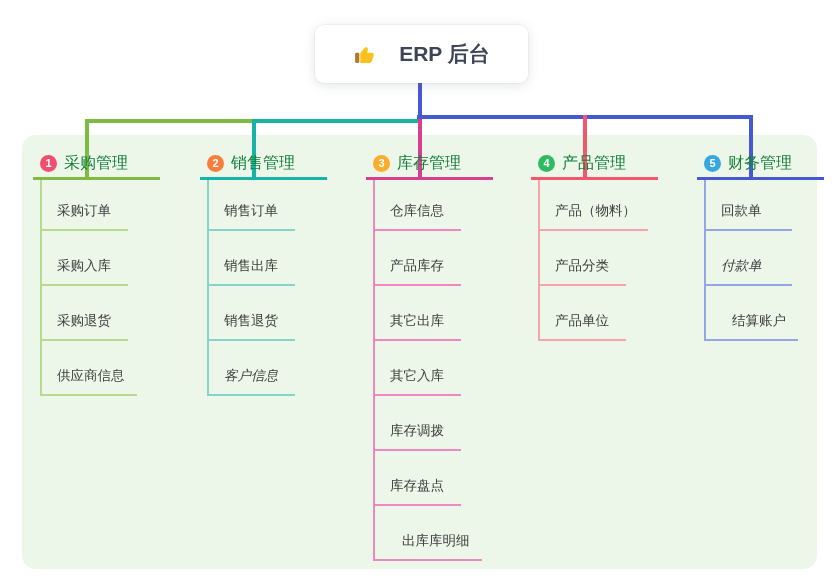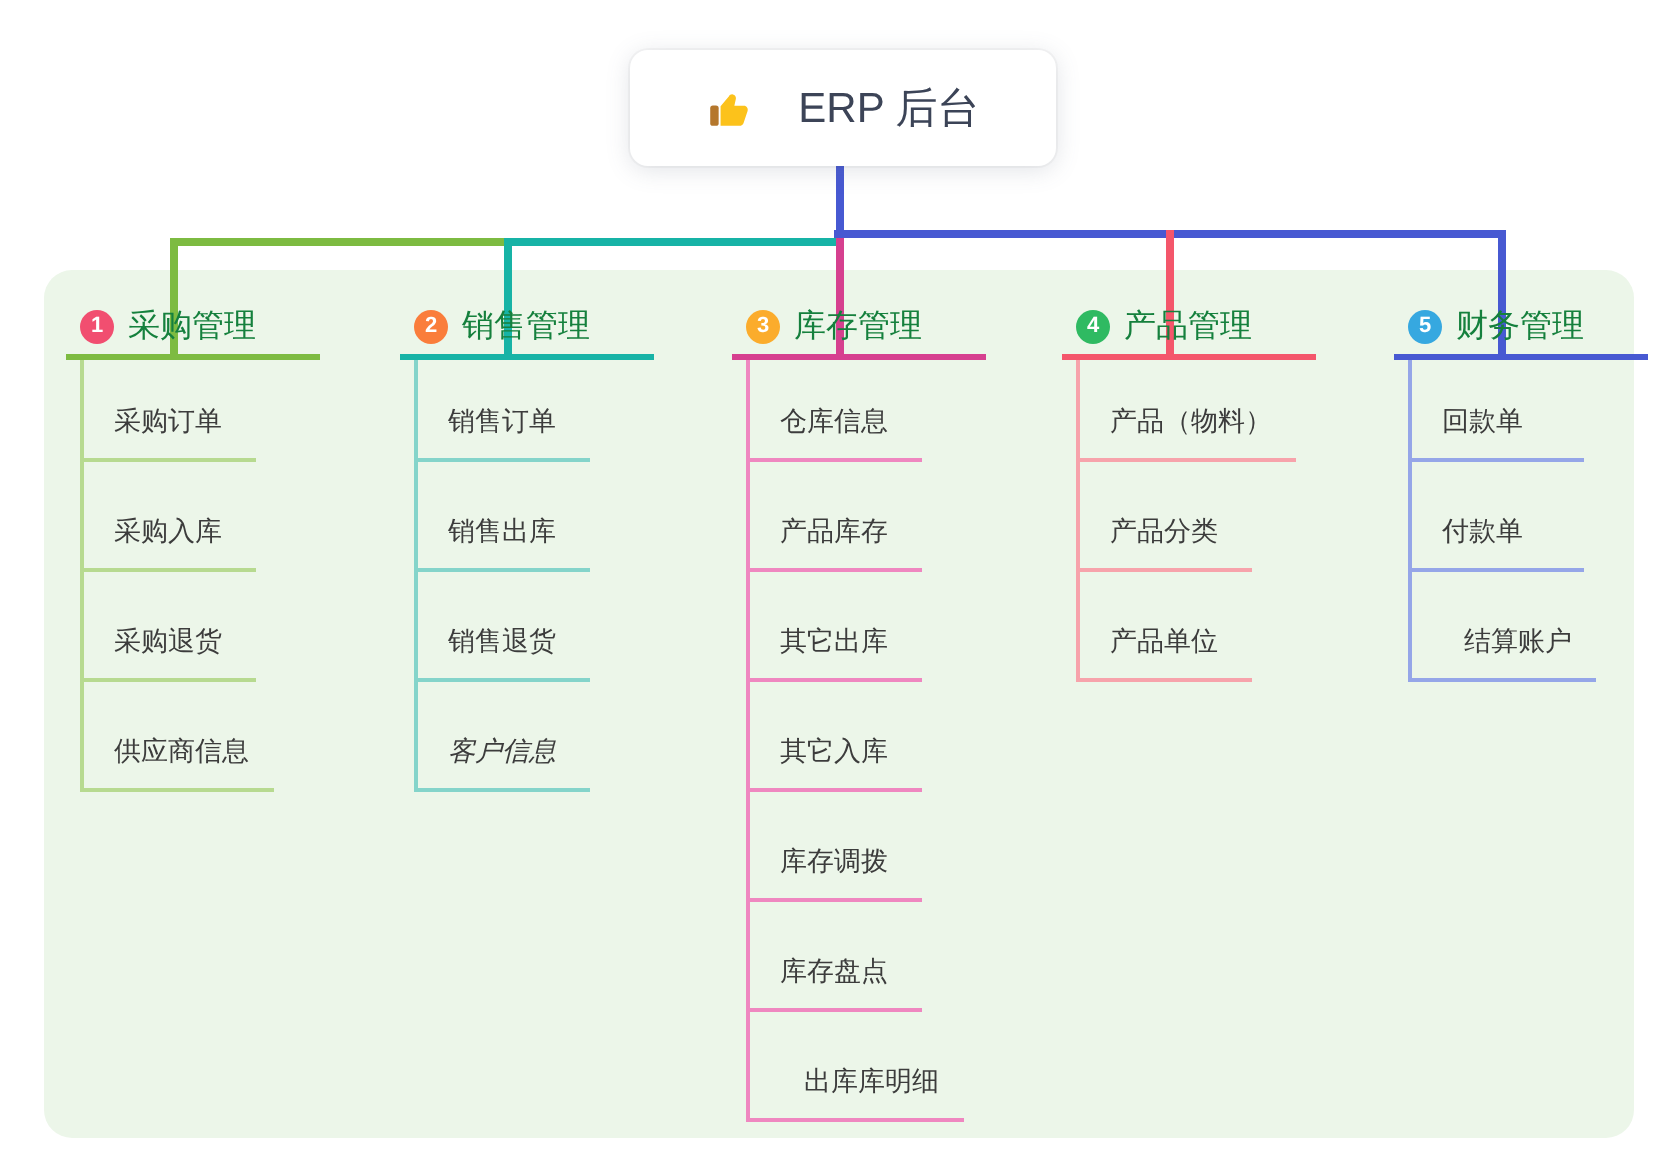--- a/index.html
+++ b/index.html
@@ -7,21 +7,21 @@
           font-family:"Liberation Sans","DejaVu Sans",sans-serif;background:#ffffff;}
 
   .panel{position:absolute;left:22px;top:135px;width:795px;height:434px;
          border-radius:14px;}
 
   
   .root-card{position:absolute;left:315px;top:25px;width:213px;height:58px;
              background:#ffffff;border-radius:9px;
              box-shadow:0 2px 12px rgba(90,100,120,.18),0 0 0 1px rgba(0,0,0,.03);
              display:flex;align-items:center;justify-content:center;gap:23px;
-             font-size:21px;font-weight:400;color:#3c4457;cursor:pointer;}
+             font-size:21px;font-weight:700;color:#3c4457;cursor:pointer;}
   .root-card svg{display:block;}
 
   
   .hline,.vline{position:absolute;}
   .root-drop {left:418px;top:83px;width:4px;height:36px;}
   .seg-blue  {left:417px;top:115px;width:336px;height:4px;}
   .seg-green {left:85px; top:119px;width:169px;height:4px;}
   .seg-teal  {left:252px;top:119px;width:168px;height:4px;}
   .stub{width:4px;}
   .stub-0{left:85px; top:119px;height:61px;}
@@ -140,18 +140,18 @@
   </div>
 
   <div class="branch branch-4 col-4">
     <div class="branch-header" style="border-bottom-color: rgb(71, 89, 210);">
       <span class="badge" style="background: rgb(54, 168, 224);">5</span>
       <span class="branch-title">财务管理</span>
     </div>
     <div class="trunk" style="background: rgb(149, 166, 232);"></div>
     <div class="children">
       <div class="child" style="border-bottom-color: rgb(149, 166, 232);">回款单</div>
-      <div class="child" style="border-bottom-color: rgb(149, 166, 232);">付款单</div>
+      <div class="child" style="border-bottom-color: rgb(149, 166, 232); font-style: italic;">付款单</div>
       <div class="child" style="border-bottom-color: rgb(149, 166, 232); padding-left: 28px;">结算账户</div>
     </div>
   </div>
 
 </div>
 
 </body></html>

